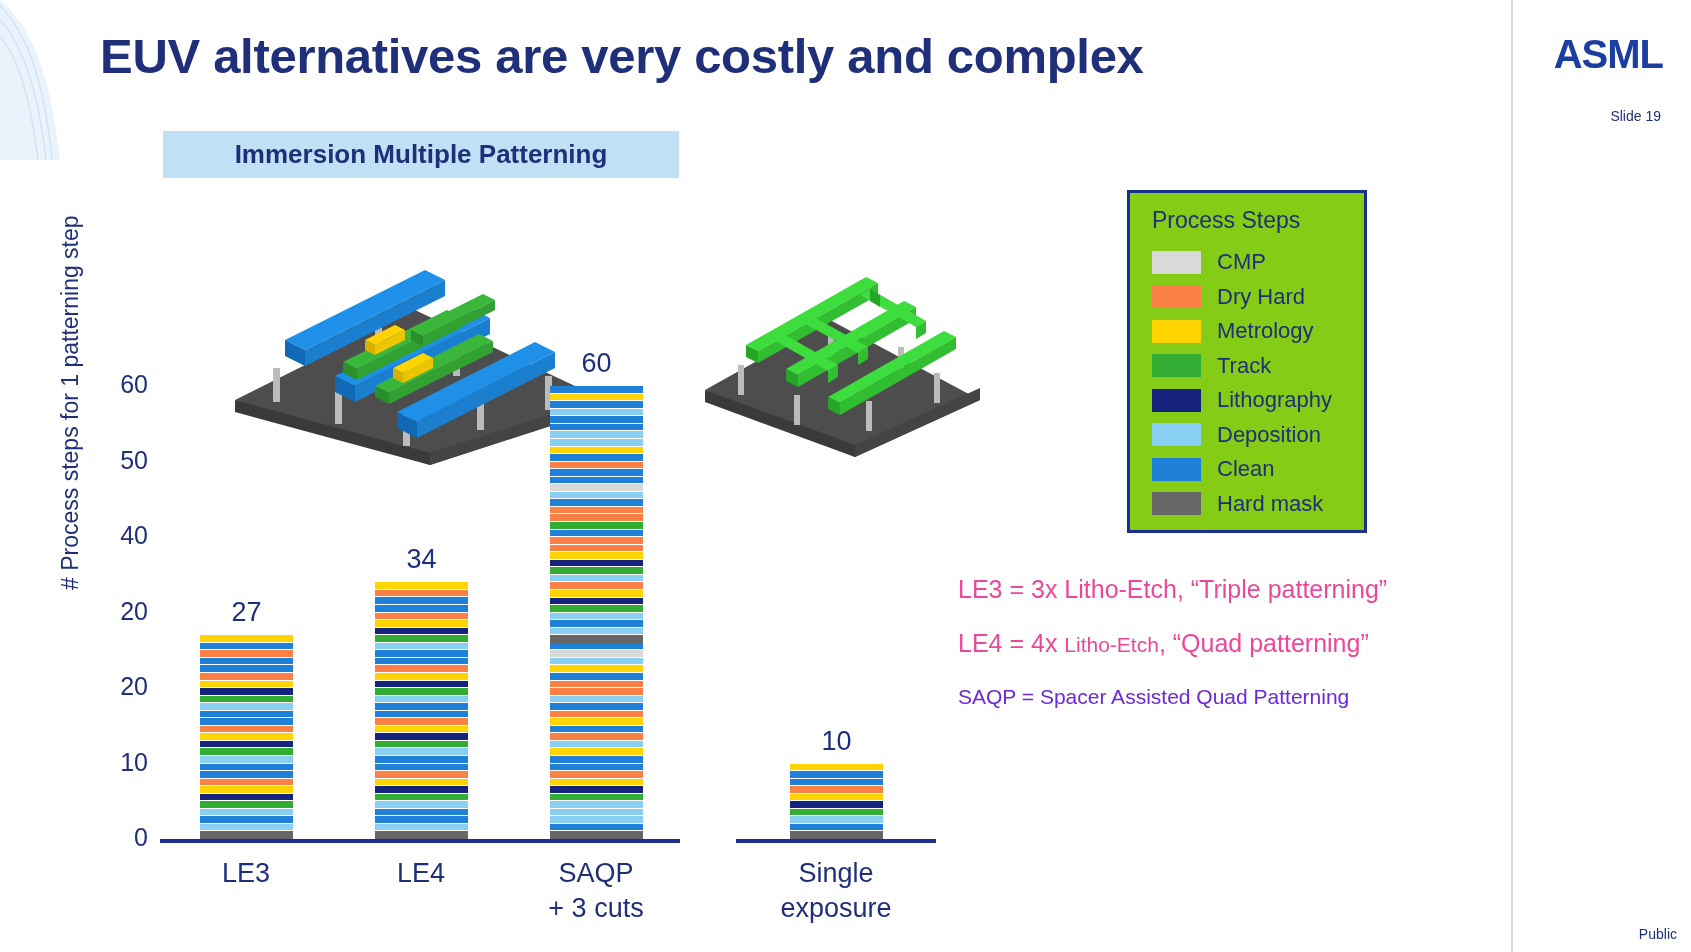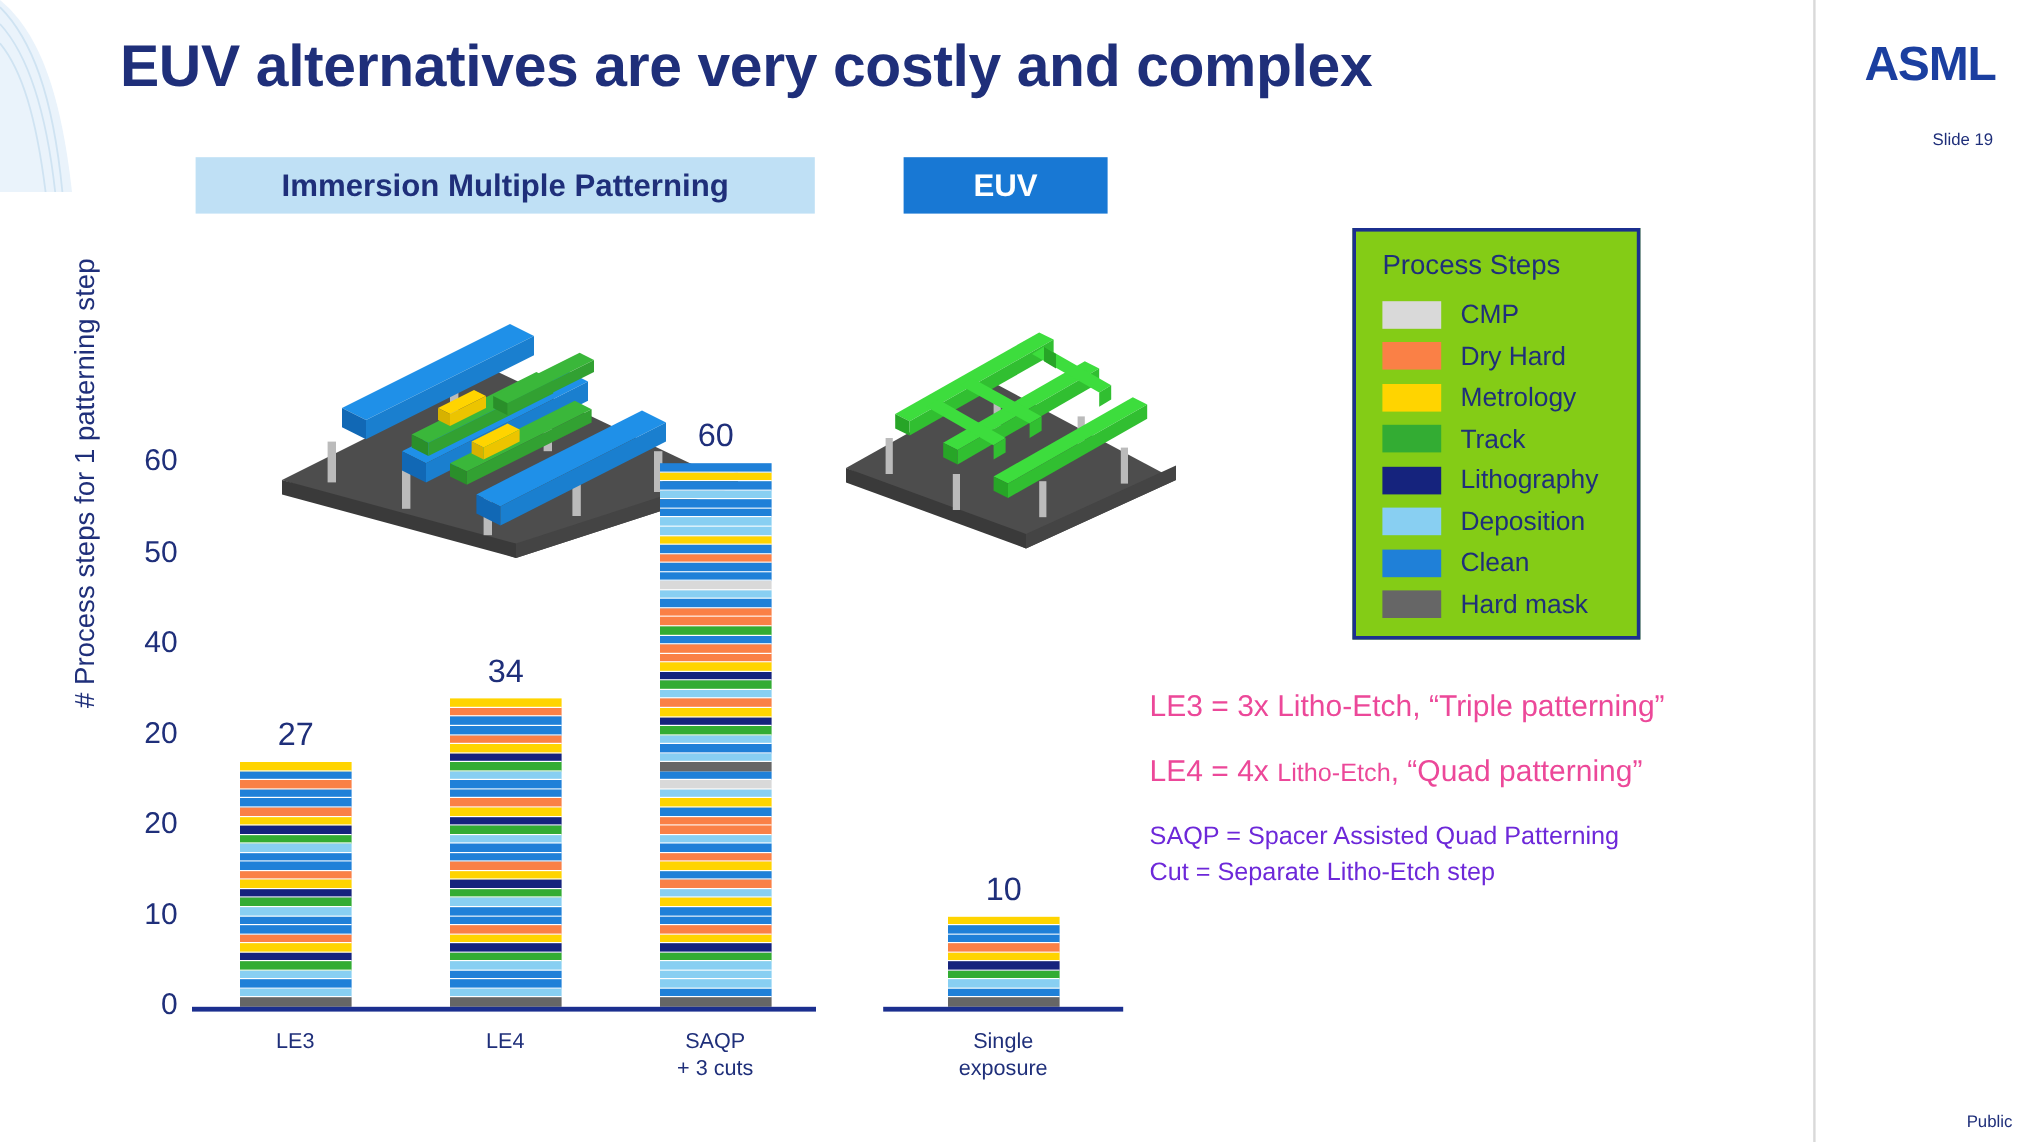--- a/index.html
+++ b/index.html
@@ -79,21 +79,21 @@
   }
   .axis-line { position: absolute; height: 4px; background: #1b2f8f; }
   .bar { position: absolute; width: 93px; display: flex; flex-direction: column-reverse; }
   .seg { width: 100%; }
   .bar-total {
     position: absolute; width: 93px; text-align: center;
     font-size: 27px; color: #1f2f7a;
   }
   .cat-label {
     position: absolute; width: 180px; text-align: center;
-    font-size: 18px; color: #1f2f7a; line-height: 1.28;
+    font-size: 27px; color: #1f2f7a; line-height: 1.28;
   }
 
   
   .illus { position: absolute; }
 </style>
 </head>
 <body>
 
 <div class="slide">
 
@@ -110,23 +110,20 @@
 
   <div class="asml-logo">
     <span>ASML</span>
   </div>
 
   <div class="slide-num">Slide 19</div>
   <div class="public-tag">Public</div>
 
   <div class="chip chip-imm">
     <span>Immersion Multiple Patterning</span>
-  </div>
-  <div class="chip chip-euv">
-    <span>EUV</span>
   </div>
 
   <svg class="illus" style="left:215px; top:190px; width:420px; height:280px;" viewBox="0 0 420 280">
     <polygon points="20,210 200,120 400,215 215,275" fill="#4d4d4d"></polygon>
     <polygon points="20,210 20,222 215,275 215,263" fill="#3a3a3a"></polygon>
     <polygon points="215,263 215,275 400,215 400,203" fill="#444"></polygon>
     <g fill="#bbb">
       <rect x="58" y="178" width="7" height="34"></rect>
         <rect x="120" y="200" width="7" height="34"></rect>
       <rect x="188" y="222" width="7" height="34"></rect>
@@ -238,23 +235,20 @@
   </div>
 
   <div class="notes">
     <div class="note">LE3 = 3x Litho-Etch, “Triple patterning”</div>
     <div class="note">
       <span>LE4 = 4x </span><span class="small">Litho-Etch</span><span>, “Quad patterning”</span>
     </div>
     <div class="note-block">
       <span>SAQP = Spacer Assisted Quad Patterning</span>
     </div>
-    <div class="note-block">
-      <span>Cut = Separate Litho-Etch step</span>
-    </div>
   </div>
 
   <div class="chart">
     <div class="ylabel"># Process steps  for 1 patterning step</div>
     <div id="yticks">
         <div class="ytick" style="left: 18px; top: 533px;">0</div>
         <div class="ytick" style="left: 18px; top: 457.5px;">10</div>
         <div class="ytick" style="left: 18px; top: 382px;">20</div>
         <div class="ytick" style="left: 18px; top: 306.5px;">20</div>
         <div class="ytick" style="left: 18px; top: 231px;">40</div>

